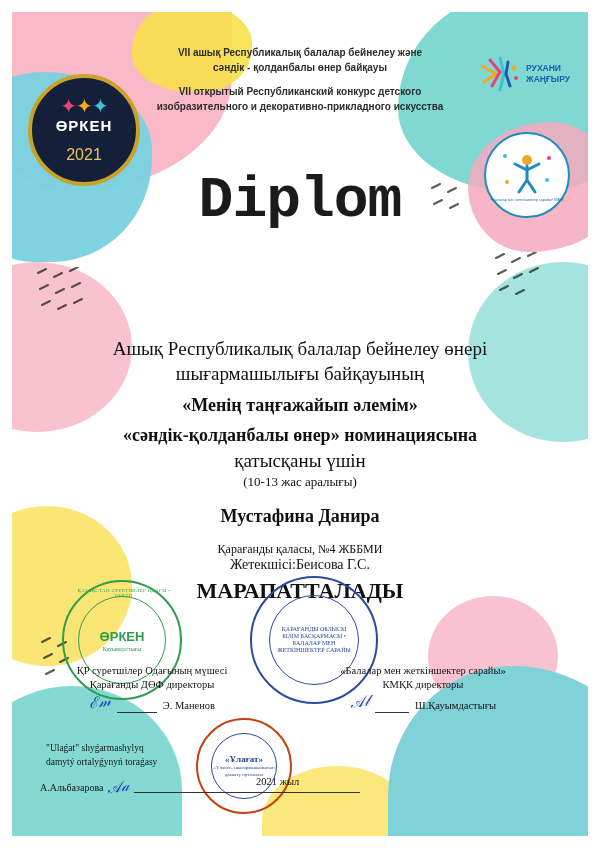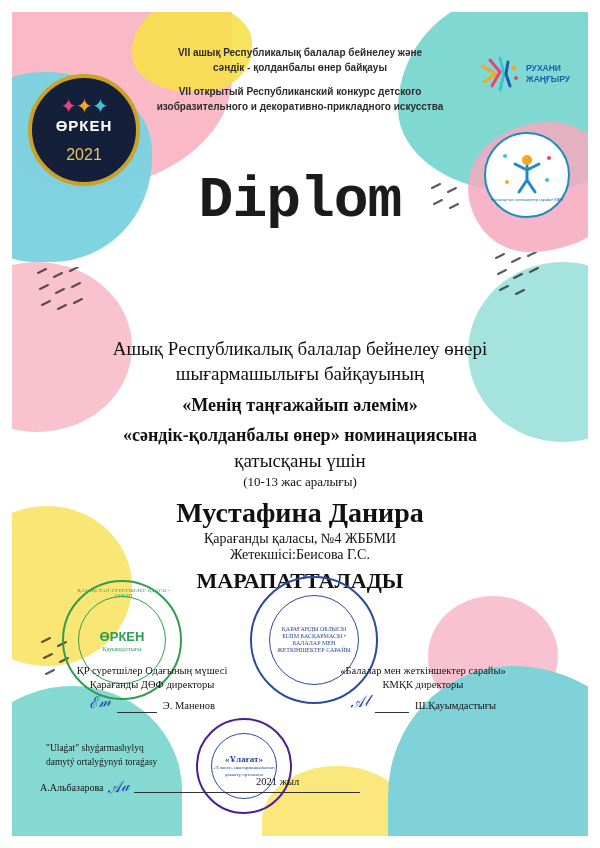--- a/index.html
+++ b/index.html
@@ -250,27 +250,27 @@
   }
   .line-for {
     font-size: 19px;
     margin-top: 2px;
   }
   .line-age {
     font-size: 13px;
     margin-top: 2px;
   }
   .line-name {
-    font-size: 28px;
-    font-weight: bold;
-    margin-top: 7px;
+    font-size: 18px;
+    font-weight: bold;
+    margin-top: 16px;
   }
   .line-school {
-    font-size: 14px;
-    margin-top: 2px;
+    font-size: 12px;
+    margin-top: 15px;
   }
   .line-teacher {
     font-size: 14px;
   }
   .line-award {
     font-size: 22px;
     font-weight: bold;
     margin-top: 5px;
   }
 
@@ -331,21 +331,21 @@
     line-height:1.2;
     padding: 6px;
     box-sizing: border-box;
   }
 
   .stamp-small-blue {
     left: 196px;
     top: 718px;
     width: 96px;
     height: 96px;
-    border: 2px solid #4c1d95;
+    border: 2px solid #c2410c;
     color: #2b4a9b;
     display:flex; align-items:center; justify-content:center;
   }
   .stamp-small-blue .inner {
     width: 64px; height: 64px;
     border: 1.2px solid #2b4a9b;
     border-radius: 50%;
     display:flex; align-items:center; justify-content:center;
     flex-direction: column;
     font-size: 5px;

